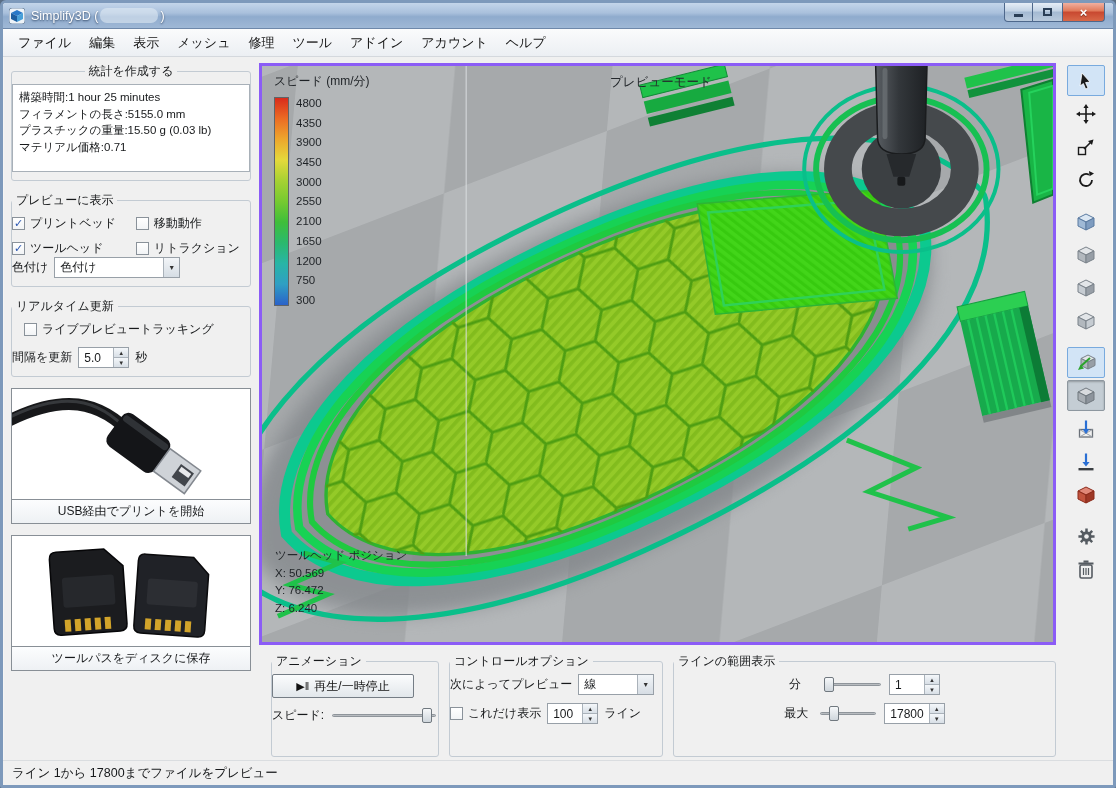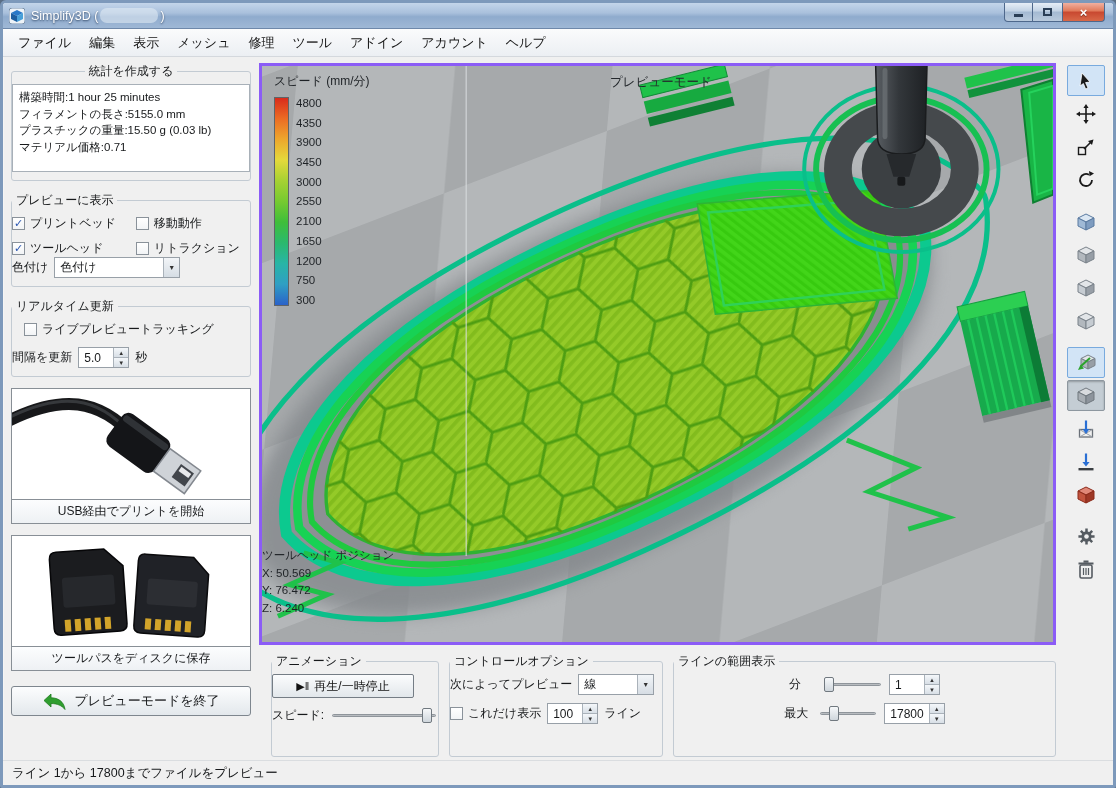--- a/index.html
+++ b/index.html
@@ -71,21 +71,21 @@
 
 
 .viewport { position:relative; flex:0 0 582px; border:3px solid #8b5cf6; background:#aaadaf; overflow:hidden; }
 .viewport svg.scene { position:absolute; inset:0; width:100%; height:100%; }
 .legend-overlay { position:absolute; left:12px; top:7px; color:#1e2226; }
 .legend-title { font-size:12px; margin-bottom:7px; }
 .legend-flex { display:flex; gap:7px; }
 .legend-bar { width:15px; height:209px; border:1px solid #5f6468; }
 .legend-vals { display:flex; flex-direction:column; justify-content:space-between; font-size:11.5px; }
 .mode-label { position:absolute; top:8px; left:44%; font-size:12.5px; color:#24282c; }
-.toolhead-pos { position:absolute; left:0; bottom:24px; font-size:11.5px; color:#1e2226; line-height:1.55; }
+.toolhead-pos { position:absolute; left:13px; bottom:24px; font-size:11.5px; color:#1e2226; line-height:1.55; }
 
 
 .bottom-panel { flex:1; display:flex; gap:10px; padding:2px 0 0 12px; }
 .anim { flex:0 0 168px; display:flex; flex-direction:column; gap:9px; }
 .ctrl { flex:0 0 214px; display:flex; flex-direction:column; gap:8px; }
 .range { flex:1; display:flex; flex-direction:column; gap:8px;align-items:center; }
 .play-btn { height:24px; width:142px; border:1px solid #757d85; border-radius:2px;
   background:linear-gradient(#fbfcfd,#e2e7eb); font-size:12px; display:flex; align-items:center;
   justify-content:center; gap:5px; color:#111; }
 .play-icon { font-size:11px; }
@@ -251,26 +251,20 @@
                   <rect x="146" y="84" width="6" height="11"></rect>
                   <rect x="156" y="84" width="6" height="11"></rect>
                   <rect x="166" y="84" width="6" height="11"></rect>
                 </g>
             </g>
           </svg>
         </div>
         <div class="img-label">ツールパスをディスクに保存</div>
       </div>
 
-      <div class="exit-btn">
-        <svg width="24" height="17" viewBox="0 0 24 17">
-          <path d="M9,1 L2,7.5 L9,14 L9,10.5 C15,10.5 20,12.5 23,16.5 C22,8.5 16,4.8 9,4.8 Z" fill="#2f9e2f" stroke="#1d7a1d" stroke-width="0.8"></path>
-        </svg>
-        <span>プレビューモードを終了</span>
-      </div>
     </div>
 
     <div class="center">
       <div class="viewport">
         <svg class="scene" viewBox="0 0 798 582" preserveAspectRatio="none">
           <defs>
             <pattern id="checker" width="352" height="352" patternUnits="userSpaceOnUse" patternTransform="rotate(-21) skewX(-26) translate(40,10)">
               <rect width="352" height="352" fill="#a6a9ab"></rect>
               <rect width="176" height="176" fill="#b4b7b9"></rect>
               <rect x="176" y="176" width="176" height="176" fill="#b4b7b9"></rect>

